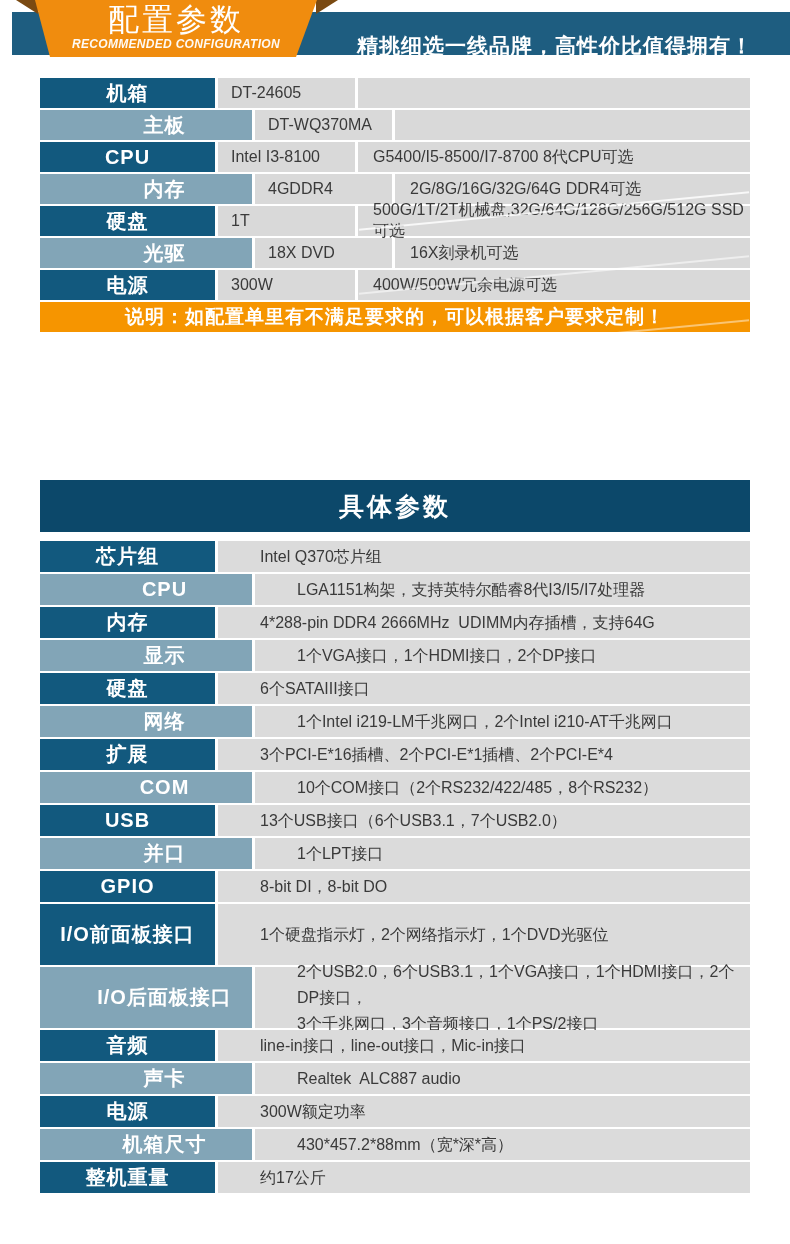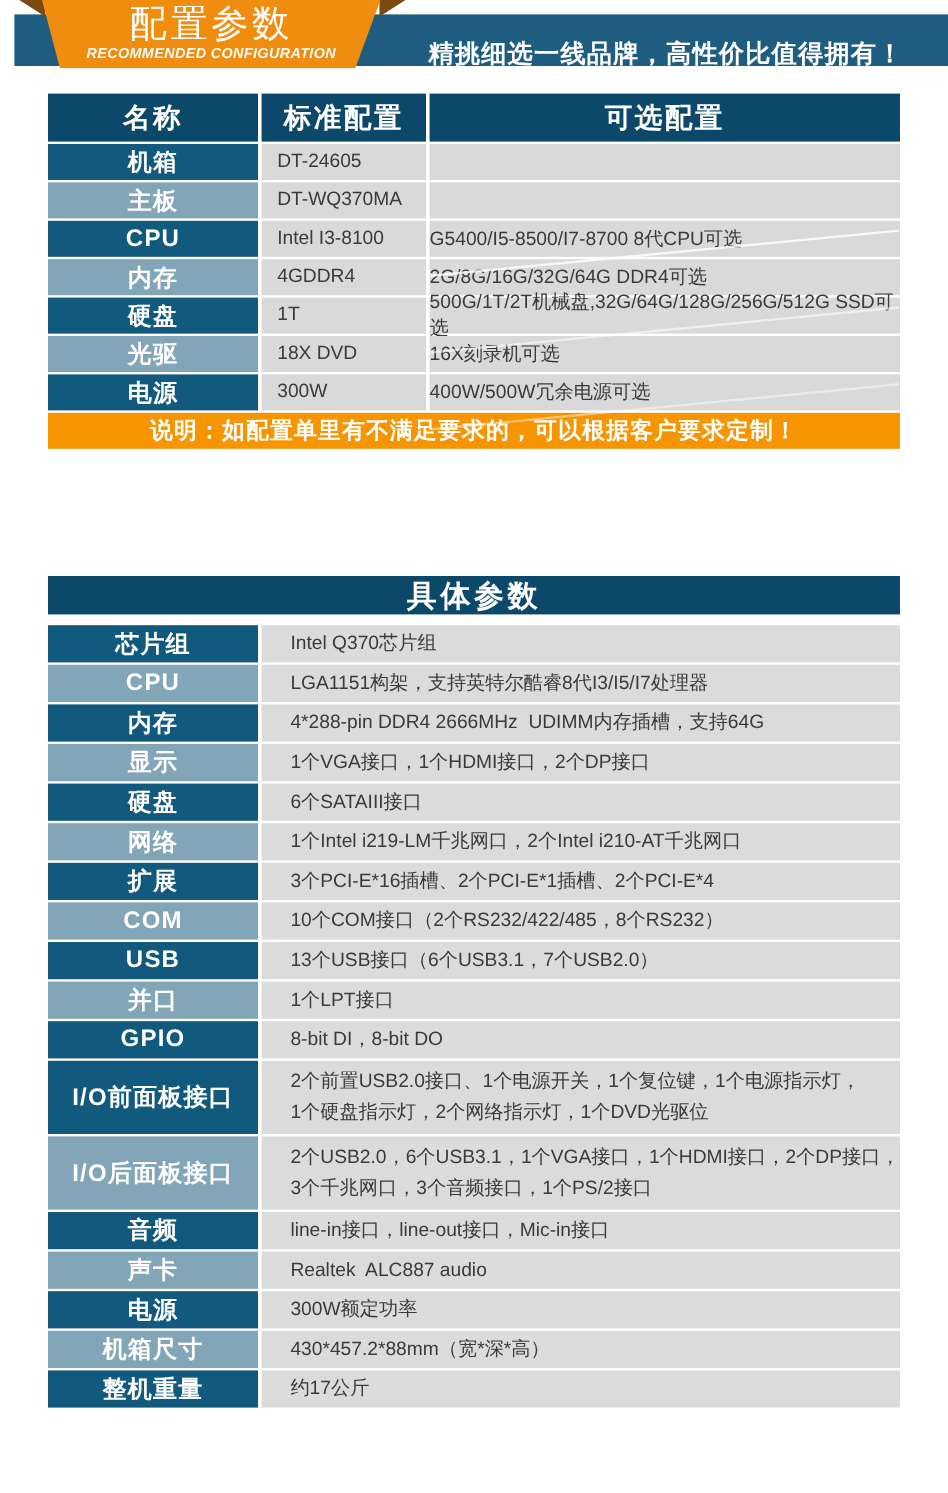--- a/index.html
+++ b/index.html
@@ -24,62 +24,57 @@
   .flexrow{display:flex;gap:3px;margin-bottom:2px;}
   .t1-header{height:40px;}
   .hcell{background:#0c486a;color:#fff;font-weight:bold;font-size:23px;
          display:flex;align-items:center;justify-content:center;letter-spacing:2px;}
   .w-name{width:175px;flex:0 0 175px;}
   .w-std{width:137px;flex:0 0 137px;}
   .w-opt{flex:1;}
   .t1-row{height:30px;}
   .name-cell{color:#fff;font-weight:bold;font-size:20px;display:flex;align-items:center;justify-content:center;letter-spacing:1px;}
   .dark{background:#12597e;}
-  .light{background:#82a5b7;}
+  .light{background:#82a5b7;padding-left:37px;}
   .val{background:#d9d9d9;color:#3a3a3a;font-size:16px;display:flex;align-items:center;box-sizing:border-box;}
   .v2{padding-left:13px;}
-  .v3{}
+  .v3{padding-left:15px;}
   .note{height:30px;background:#f69500;color:#fff;font-weight:bold;font-size:19px;
         display:flex;align-items:center;justify-content:center;letter-spacing:1px;}
   .streak{position:absolute;height:2px;background:#fff;transform:rotate(-5.5deg);pointer-events:none;left:318px;width:392px;}
 
   
   .t2{position:absolute;left:40px;top:480px;width:710px;}
-  .t2-title{height:32px;background:#0c486a;color:#fff;font-weight:bold;font-size:25px;
+  .t2-title{height:52px;background:#0c486a;color:#fff;font-weight:bold;font-size:25px;
             display:flex;align-items:center;justify-content:center;letter-spacing:3px;}
   .t2-rows{margin-top:9px;border-radius:16px;}
   .t2-row{height:31px;}
   .t2-row.tall{height:61px;}
   .t2-name{flex:0 0 175px;width:175px;}
   .t2-val{flex:1;background:#dbdbdb;color:#3a3a3a;font-size:16px;display:flex;flex-direction:column;
-          justify-content:center;padding-left:24px;box-sizing:border-box;white-space:pre-wrap;}
+          justify-content:center;padding-left:42px;box-sizing:border-box;white-space:pre-wrap;}
   .t2-val .line{line-height:26px;}
 </style>
 </head>
 <body>
 
 <div class="page">
 
   <div class="header-bar">
     <div class="tagline">精挑细选一线品牌，高性价比值得拥有！</div>
   </div>
   <div class="fold fold-left"></div>
   <div class="fold fold-right"></div>
   <div class="ribbon"></div>
   <div class="ribbon-inner">
     <div class="ribbon-title">配置参数</div>
     <div class="ribbon-sub">RECOMMENDED CONFIGURATION</div>
   </div>
 
   <div class="t1">
-    <div class="flexrow t1-header">
-      <div class="hcell w-name">名称</div>
-      <div class="hcell w-std">标准配置</div>
-      <div class="hcell w-opt">可选配置</div>
-    </div>
     <div id="t1-rows">
         <div class="flexrow t1-row">
           <div class="name-cell w-name dark">机箱</div>
           <div class="val v2 w-std">DT-24605</div>
           <div class="val v3 w-opt"></div>
         </div>
         <div class="flexrow t1-row">
           <div class="name-cell w-name light">主板</div>
           <div class="val v2 w-std">DT-WQ370MA</div>
           <div class="val v3 w-opt"></div>
@@ -158,21 +153,21 @@
         <div class="flexrow t2-row">
           <div class="name-cell t2-name light">并口</div>
           <div class="t2-val"><div class="line">1个LPT接口</div></div>
         </div>
         <div class="flexrow t2-row">
           <div class="name-cell t2-name dark">GPIO</div>
           <div class="t2-val"><div class="line">8-bit DI，8-bit DO</div></div>
         </div>
         <div class="flexrow t2-row tall">
           <div class="name-cell t2-name dark">I/O前面板接口</div>
-          <div class="t2-val"><div class="line">2个前置USB2.0接口、1个电源开关，1个复位键，1个电源指示灯，</div><div class="line">1个硬盘指示灯，2个网络指示灯，1个DVD光驱位</div></div>
+          <div class="t2-val"><div class="line">1个硬盘指示灯，2个网络指示灯，1个DVD光驱位</div></div>
         </div>
         <div class="flexrow t2-row tall">
           <div class="name-cell t2-name light">I/O后面板接口</div>
           <div class="t2-val"><div class="line">2个USB2.0，6个USB3.1，1个VGA接口，1个HDMI接口，2个DP接口，</div><div class="line">3个千兆网口，3个音频接口，1个PS/2接口</div></div>
         </div>
         <div class="flexrow t2-row">
           <div class="name-cell t2-name dark">音频</div>
           <div class="t2-val"><div class="line">line-in接口，line-out接口，Mic-in接口</div></div>
         </div>
         <div class="flexrow t2-row">

